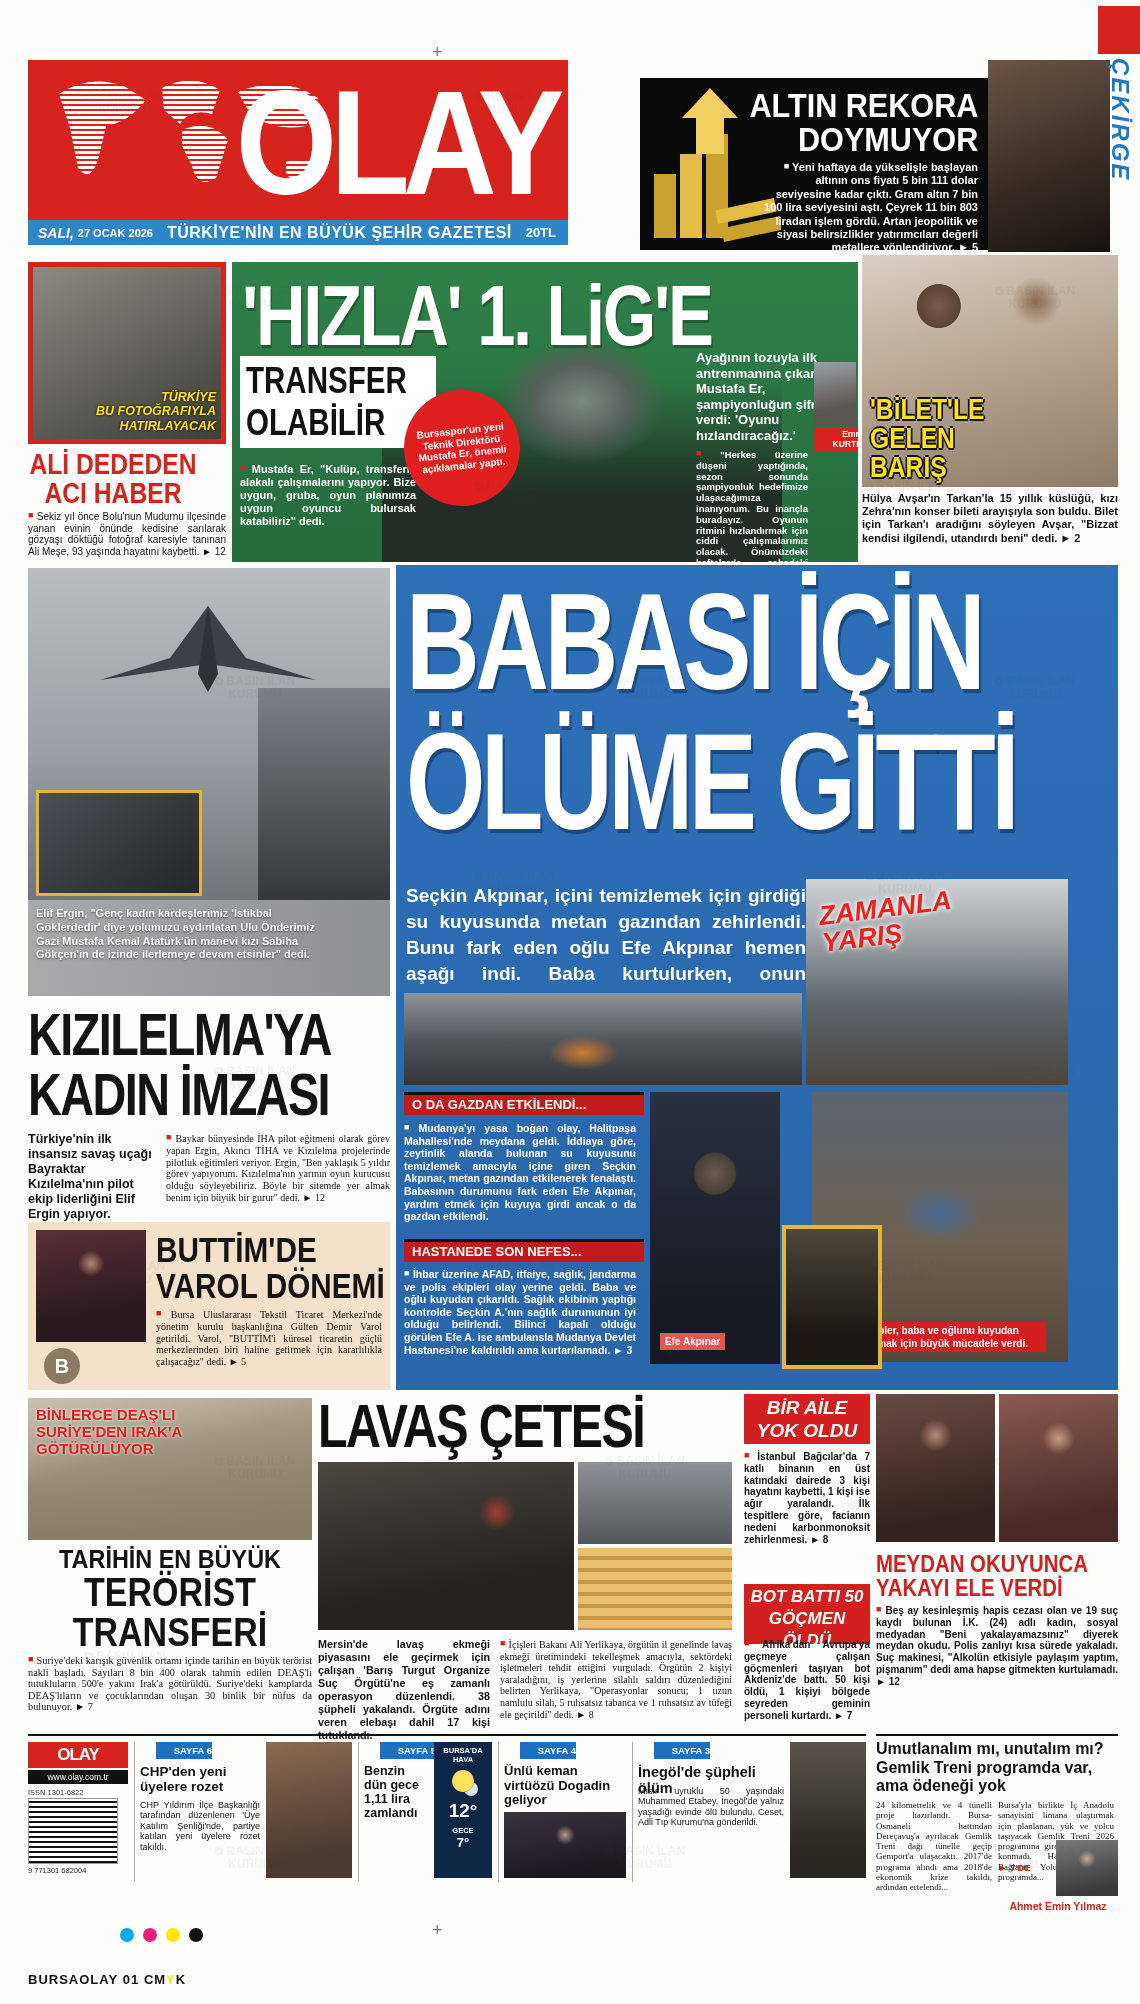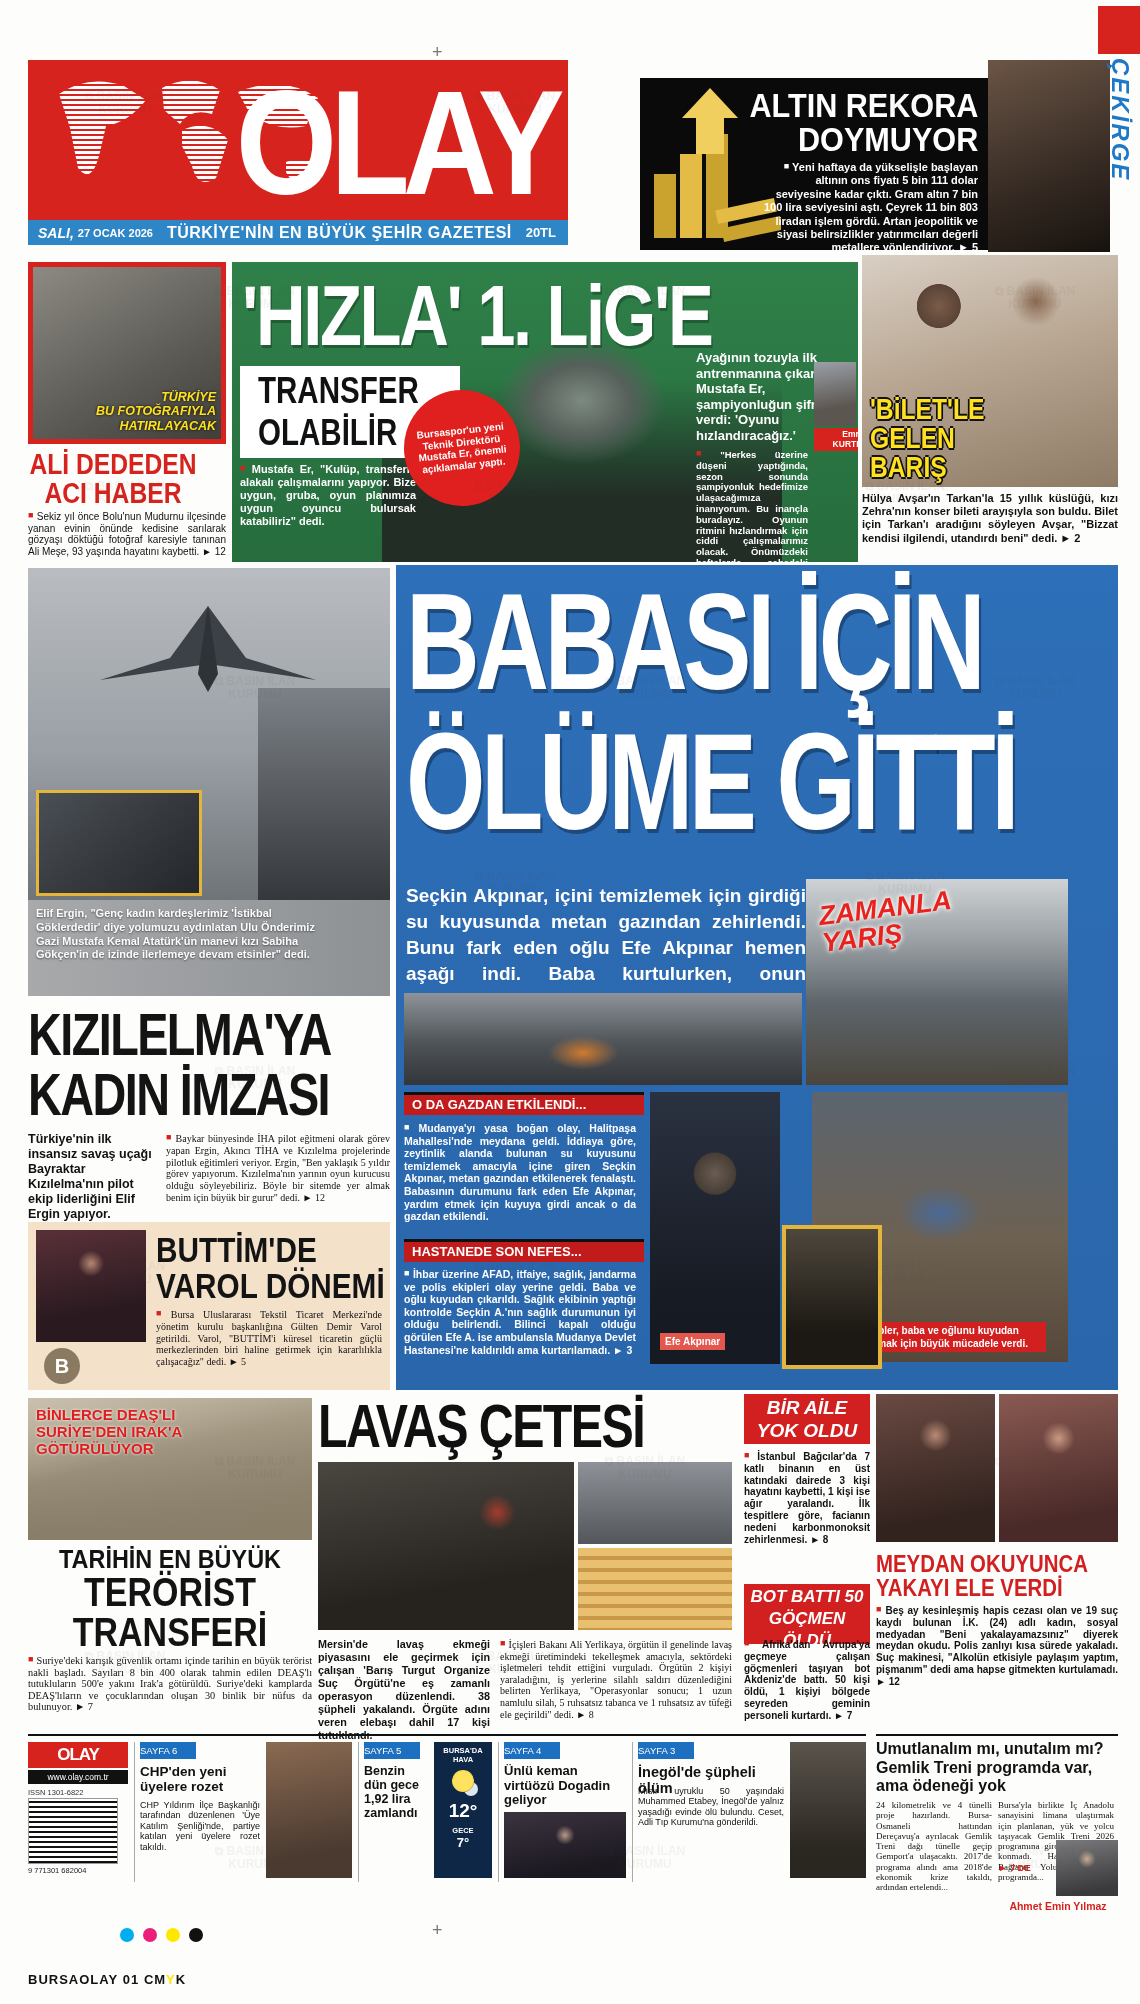--- a/index.html
+++ b/index.html
@@ -6,22 +6,22 @@
   #page{position:relative;width:1140px;height:2004px;background:#fdfdfc;margin:0 auto;
         overflow:hidden;font-family:"Liberation Sans",sans-serif;color:#111;}
   .b{position:absolute;}
   .nw{white-space:nowrap;}
   .jt{text-align:justify;}
   .ph{background:#b9b2a6;}
   .bullet{color:#d6231d;font-size:9px;vertical-align:2px;padding-right:3px;}
   .bullet.w{color:#fff;}
   .redbar{background:#c21b1b;border-top:3px solid #101010;color:#fff;
           font-weight:800;font-size:13px;line-height:20px;padding-left:8px;}
-  .slabel{background:#1d6fc0;color:#fff;font-weight:400;font-size:9.5px;
-          text-align:left;line-height:17px;}
+  .slabel{background:#1d6fc0;color:#fff;font-weight:700;font-size:9.5px;
+          text-align:right;line-height:17px;margin-left:16px;}
   .wm{position:absolute;opacity:.06;color:#444;font-weight:700;font-size:12px;
       line-height:13px;text-align:center;pointer-events:none;z-index:50;}
   .vline{background:#aaa;width:1px;}
   .capred{background:#d21f1f;color:#fff;font-weight:700;font-size:10px;line-height:13px;
           text-align:center;padding:2px 5px;}
 </style>
 </head>
 <body>
 
 <div id="page">
@@ -76,21 +76,21 @@
       <div>HATIRLAYACAK</div>
     </div>
   </div>
   <div class="b nw" style="left:113px;top:448px;color:#d6231d;font-size:29px;font-weight:900;transform:translateX(-50%) scaleX(.85)">ALİ DEDEDEN</div>
   <div class="b nw" style="left:113px;top:477px;color:#d6231d;font-size:29px;font-weight:900;transform:translateX(-50%) scaleX(.85)">ACI HABER</div>
   <div class="b jt" style="left:28px;top:510px;width:198px;font-size:10px;line-height:11.6px"><span class="bullet">■</span><span>Sekiz yıl önce Bolu'nun Mudurnu ilçesinde yanan evinin önünde kedisine sarılarak gözyaşı döktüğü fotoğraf karesiyle tanınan Ali Meşe, 93 yaşında hayatını kaybetti. ► 12</span></div>
 
   <div class="b" style="left:232px;top:262px;width:626px;height:300px;background:linear-gradient(180deg,#2f8049,#266c3d);overflow:hidden">
     <div class="b ph" style="left:150px;top:40px;width:400px;height:260px;background:radial-gradient(ellipse 120px 90px at 50% 38%,#7d8a80 0%,#55605a 40%,rgba(40,90,55,0) 70%),linear-gradient(180deg,rgba(47,128,73,0) 30%,#222d26 75%)"></div>
     <div class="b nw" style="left:10px;top:4px;color:#fff;font-size:86px;font-weight:900;letter-spacing:-3px;transform:scaleX(.8);transform-origin:left top;text-shadow:2px 3px 0 rgba(0,0,0,.25)">'HIZLA' 1. LiG'E</div>
-    <div class="b" style="left:8px;top:104px;width:184px;background:#fff;padding:4px 18px">
+    <div class="b" style="left:8px;top:94px;width:184px;background:#fff;padding:4px 6px">
       <div class="nw" style="font-size:36px;font-weight:900;transform:scaleX(.82);transform-origin:left">TRANSFER</div>
       <div class="nw" style="font-size:36px;font-weight:900;transform:scaleX(.82);transform-origin:left">OLABİLİR</div>
     </div>
     <div class="b jt" style="left:8px;top:200px;width:176px;color:#fff;font-weight:700;font-size:11px;line-height:13px"><span class="bullet">■</span><span>Mustafa Er, "Kulüp, transferle alakalı çalışmalarını yapıyor. Bize uygun, gruba, oyun planımıza uygun oyuncu bulursak katabiliriz" dedi.</span></div>
     <div class="b" style="left:464px;top:88px;width:152px;color:#fff;font-weight:800;font-size:13px;line-height:15.5px">Ayağının tozuyla ilk antrenmanına çıkan Mustafa Er, şampiyonluğun şifresini verdi: 'Oyunu hızlandıracağız.'</div>
     <div class="b jt" style="left:464px;top:186px;width:112px;color:#fff;font-weight:600;font-size:9.5px;line-height:10.8px"><span class="bullet">■</span><span>"Herkes üzerine düşeni yaptığında, sezon sonunda şampiyonluk hedefimize ulaşacağımıza inanıyorum. Bu inançla buradayız. Oyunun ritmini hızlandırmak için ciddi çalışmalarımız olacak. Önümüzdeki haftalarda sahadaki farklılığı herkes görecek." ► SPOR</span></div>
     <div class="b ph" style="left:582px;top:100px;width:42px;height:64px;background:linear-gradient(170deg,#9aa0a8,#5c5650 70%)"></div>
     <div class="b" style="left:582px;top:166px;width:42px;background:#d6231d;color:#fff;text-align:center;font-weight:800;font-size:8.5px;line-height:9.5px;padding:2px 18px">
       <div>Emre</div>
         <div>KURTBAY</div>
@@ -212,21 +212,21 @@
   <div class="b vline" style="left:134px;top:1742px;height:140px"></div>
 
   <div class="b slabel" style="left:140px;top:1742px;width:56px;height:17px">SAYFA 6</div>
   <div class="b" style="left:140px;top:1764px;width:120px;font-weight:800;font-size:13.5px;line-height:15px">CHP'den yeni üyelere rozet</div>
   <div class="b jt" style="left:140px;top:1800px;width:120px;font-size:9px;line-height:10.4px">CHP Yıldırım İlçe Başkanlığı tarafından düzenlenen 'Üye Katılım Şenliği'nde, partiye katılan yeni üyelere rozet takıldı.</div>
   <div class="b ph" style="left:266px;top:1742px;width:86px;height:136px;background:linear-gradient(170deg,#8a6a52,#4a3a30 80%)"></div>
 
   <div class="b vline" style="left:358px;top:1742px;height:140px"></div>
 
   <div class="b slabel" style="left:364px;top:1742px;width:56px;height:17px">SAYFA 5</div>
-  <div class="b" style="left:364px;top:1764px;width:62px;font-weight:800;font-size:12.5px;line-height:14px">Benzin dün gece 1,92 lira zamlandı</div>
+  <div class="b" style="left:364px;top:1764px;width:62px;font-weight:800;font-size:12.5px;line-height:14px">Benzin dün gece 1,11 lira zamlandı</div>
 
   <div class="b" style="left:434px;top:1742px;width:58px;height:136px;background:#0f2746;color:#fff;text-align:center">
     <div style="font-size:7.5px;font-weight:800;padding-top:4px">BURSA'DA HAVA</div>
     <div style="width:22px;height:22px;margin:6px auto 2px;border-radius:50%;background:radial-gradient(circle,#ffe25e 0 55%,#f5b93a 100%);box-shadow:8px 8px 0 -4px #dfe6ee"></div>
     <div style="font-size:19px;font-weight:900;margin-top:8px">12°</div>
     <div style="font-size:7.5px;font-weight:700;margin-top:4px">GECE</div>
     <div style="font-size:13px;font-weight:800">7°</div>
   </div>
 
   <div class="b vline" style="left:498px;top:1742px;height:140px"></div>

